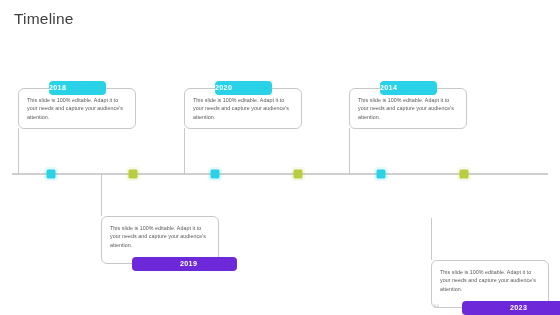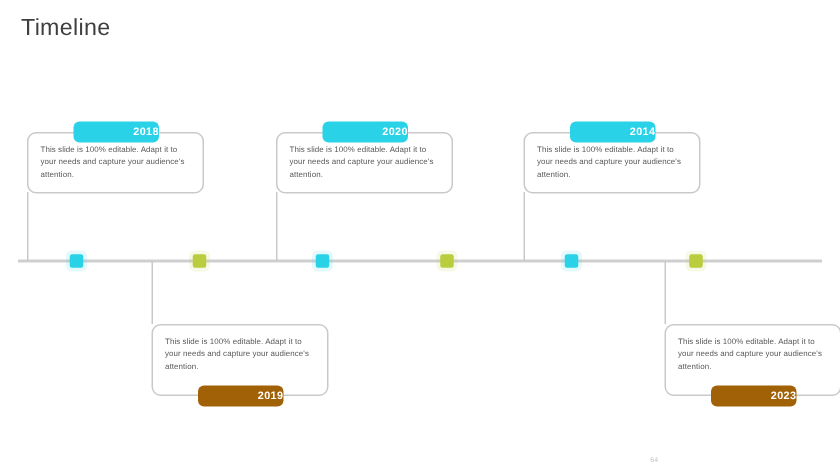--- a/index.html
+++ b/index.html
@@ -79,30 +79,30 @@
     letter-spacing: 0.05px;
   }
 
   
   .year-badge {
     position: absolute;
     left: 31px;
     width: 57px;
     height: 14px;
     border-radius: 4px;
-    text-align: right;
+    text-align: left;
     line-height: 14px;
     font-size: 7.2px;
     font-weight: 700;
     color: #ffffff;
     letter-spacing: 0.3px;
     z-index: 6;
   }
   .year-badge.cyan  { background: #2ad2e8; }
-  .year-badge.green { background: #a16207; }
+  .year-badge.green { background: #6d28d9; padding-left: 48px; }
 
   
   .stem {
     position: absolute;
     width: 0.9px;
     background: #c9c9c9;
     z-index: 1;
   }
 
   
@@ -168,21 +168,21 @@
 
   <div class="callout bottom" style="left:101px;">
     <div class="stem"></div>
     <div class="callout-box">
       <div class="callout-text">This slide is 100% editable. Adapt it to your needs and capture your audience's attention.</div>
     </div>
     <div class="year-badge green">2019</div>
   </div>
 
 
-  <div class="callout bottom" style="left:443px;">
+  <div class="callout bottom" style="left:431px;margin-top:44px;">
     <div class="stem"></div>
     <div class="callout-box">
       <div class="callout-text">This slide is 100% editable. Adapt it to your needs and capture your audience's attention.</div>
     </div>
     <div class="year-badge green">2023</div>
   </div>
 
   <div id="page-number">64</div>
 
 </div>

